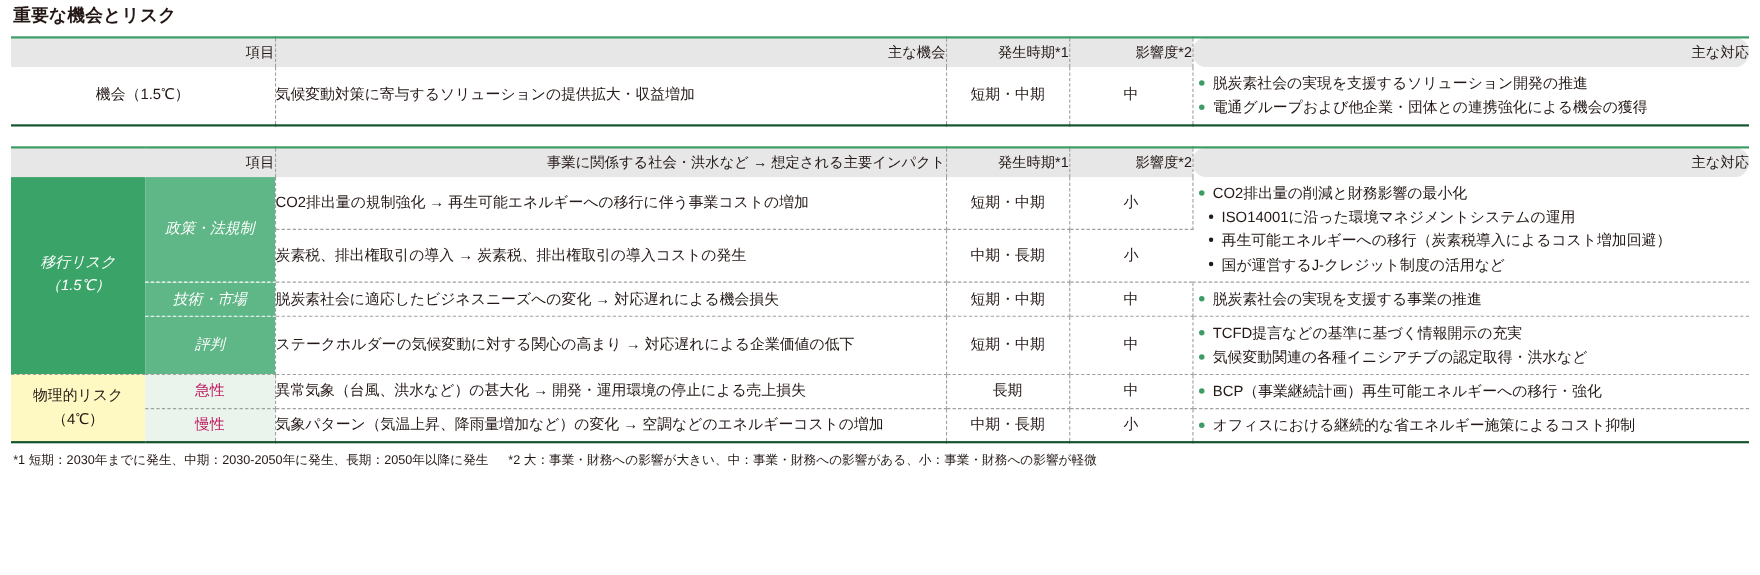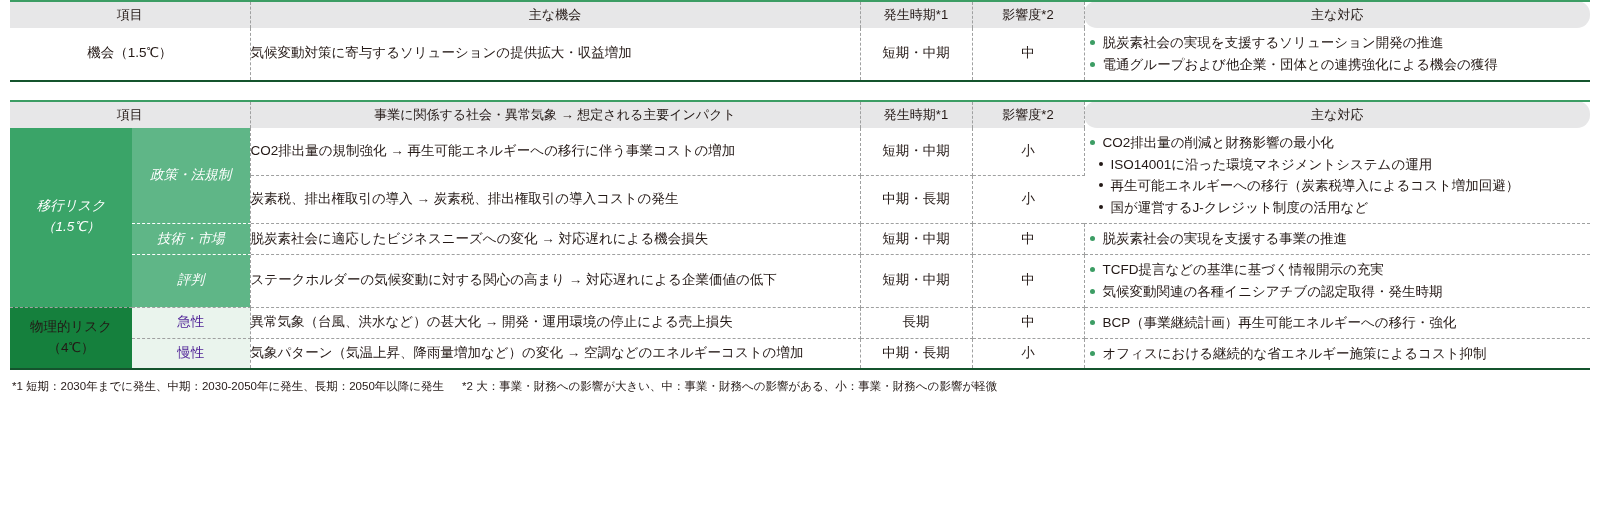--- a/index.html
+++ b/index.html
@@ -38,21 +38,21 @@
   table.grid td, table.grid th {
     padding: 0;
     vertical-align: middle;
   }
 
   .hdr-row th {
     background: #e7e7e8;
     color: #231815;
     font-size: 13px;
     font-weight: normal;
-    text-align: center;
+    text-align: right;
     height: 26px;
     border-right: 1px dashed #9fa0a0;
     padding: 3px 4px;
   }
   .hdr-row th:last-child { border-right: none; border-radius: 13px; }
   .topline {
     border-top: 2px solid #3c9d64;
   }
 
   .body-row td {
@@ -108,29 +108,29 @@
     font-style: italic;
   }
   .cat-mid {
     background: #5fb687;
     color: #ffffff;
     text-align: center;
     font-size: 13.5px;
     font-style: italic;
   }
   .cat-light {
-    background: #15803d;
+    background: #fef9c3;
     color: #231815;
     text-align: center;
     font-size: 13.5px;
     line-height: 1.5;
   }
   .cat-light2 {
     background: #eaf4ed;
-    color: #4c1d95;
+    color: #be185d;
     text-align: center;
     font-size: 13.5px;
   }
   .sep-dashed-white {
     border-bottom: 1px dashed #ffffff !important;
   }
   .sep-dashed-grey {
     border-bottom: 1px dashed #9fa0a0 !important;
   }
   .no-border-right { border-right: none !important; }
@@ -145,20 +145,21 @@
     padding: 8px 0 0 2px;
     line-height: 1.5;
   }
   .footnote .gap { display: inline-block; width: 18px; }
 </style>
 </head>
 <body>
 
 <div class="page">
 
+  <div class="page-title">重要な機会とリスク</div>
 
   <table class="grid">
     <colgroup>
       <col style="width:240px">
       <col style="width:610px">
       <col style="width:112px">
       <col style="width:112px">
       <col style="width:506px">
     </colgroup>
     <thead>
@@ -193,21 +194,21 @@
       <col style="width:122px">
       <col style="width:118px">
       <col style="width:610px">
       <col style="width:112px">
       <col style="width:112px">
       <col style="width:506px">
     </colgroup>
     <thead>
       <tr class="hdr-row topline">
         <th colspan="2">項目</th>
-        <th>事業に関係する社会・異常気象 → 想定される主要インパクト</th>
+        <th>事業に関係する社会・洪水など → 想定される主要インパクト</th>
         <th>発生時期*1</th>
         <th>影響度*2</th>
         <th>主な対応</th>
       </tr>
     </thead>
     <tbody>
 
       <tr class="body-row">
         <td class="cat-dark no-border-right" rowspan="4">
           <span>移行リスク<br>（1.5℃）</span>
@@ -245,21 +246,21 @@
       </tr>
 
       <tr class="body-row">
         <td class="cat-mid">評判</td>
         <td class="c-left">ステークホルダーの気候変動に対する関心の高まり → 対応遅れによる企業価値の低下</td>
         <td class="c-center">短期・中期</td>
         <td class="c-center">中</td>
         <td class="c-left">
           <ul class="bullets">
             <li>TCFD提言などの基準に基づく情報開示の充実</li>
-            <li>気候変動関連の各種イニシアチブの認定取得・発生時期</li>
+            <li>気候変動関連の各種イニシアチブの認定取得・洪水など</li>
           </ul>
         </td>
       </tr>
 
       <tr class="body-row">
         <td class="cat-light no-border-right" rowspan="2">
           <span>物理的リスク<br>（4℃）</span>
         </td>
         <td class="cat-light2 sep-dashed-grey">急性</td>
         <td class="c-left">異常気象（台風、洪水など）の甚大化 → 開発・運用環境の停止による売上損失</td>

